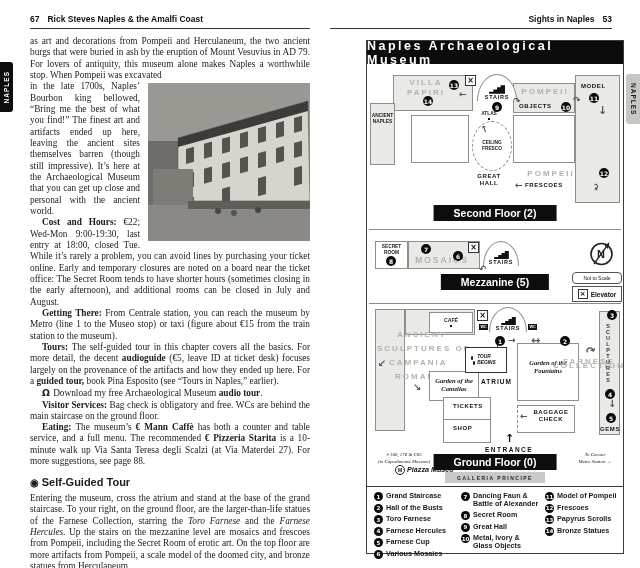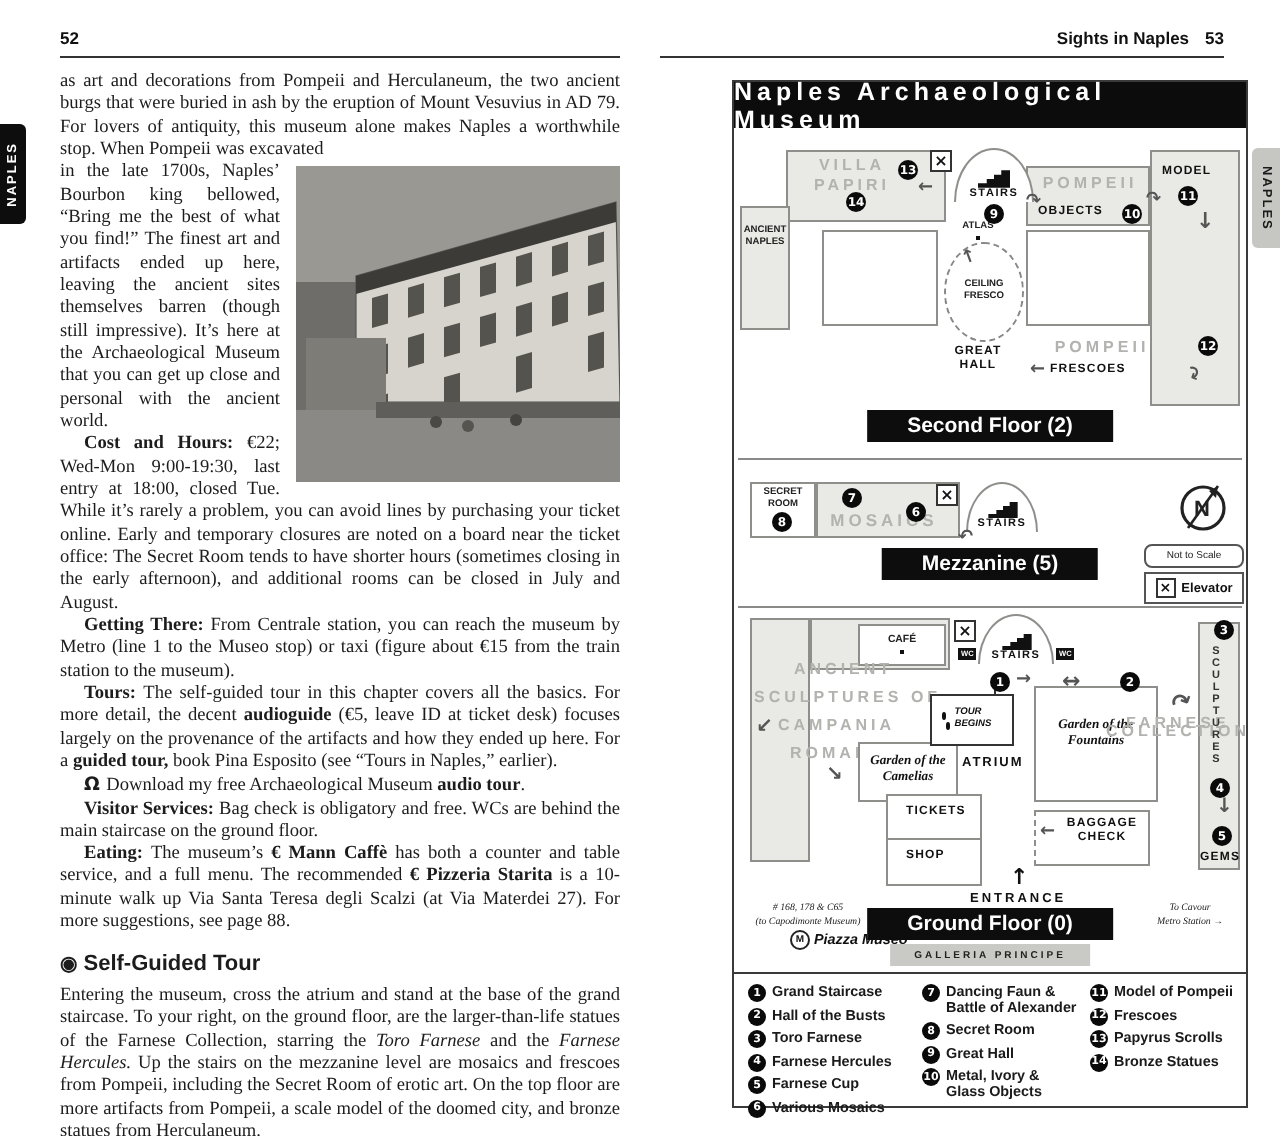--- a/index.html
+++ b/index.html
@@ -99,21 +99,22 @@
   .tour-box{position:absolute;border:1px solid #333;background:#fff;display:flex;gap:2px;
             align-items:center;justify-content:center;z-index:6;
             font:bold italic 4.8px "Liberation Sans",sans-serif;color:#111;
             text-align:left;line-height:1.2;}
   .inner-line{position:absolute;background:#8e8e8b;z-index:4;}
 </style>
 </head>
 <body>
 
 <div class="pg-header" style="left:30px;width:280px;">
-  <span>52</span>
+  <span>67</span>
+  <span>Rick Steves Naples &amp; the Amalfi Coast</span>
 </div>
 <div class="tab tab-left">
   <span>NAPLES</span>
 </div>
 <div class="lp-flow">
     <p><span>as art and decorations from Pompeii and Herculaneum, the two ancient burgs that were buried in ash by the eruption of Mount Vesuvius in AD 79. For lovers of antiquity, this museum alone makes Naples a worthwhile stop. When Pompeii was excavated</span></p>
   <div class="photo-float">
     <svg width="162" height="158" viewBox="0 0 162 158">
       <rect x="0" y="0" width="162" height="158" fill="#999893"></rect>
       <rect x="0" y="58" width="32" height="72" fill="#6e6d69"></rect>

